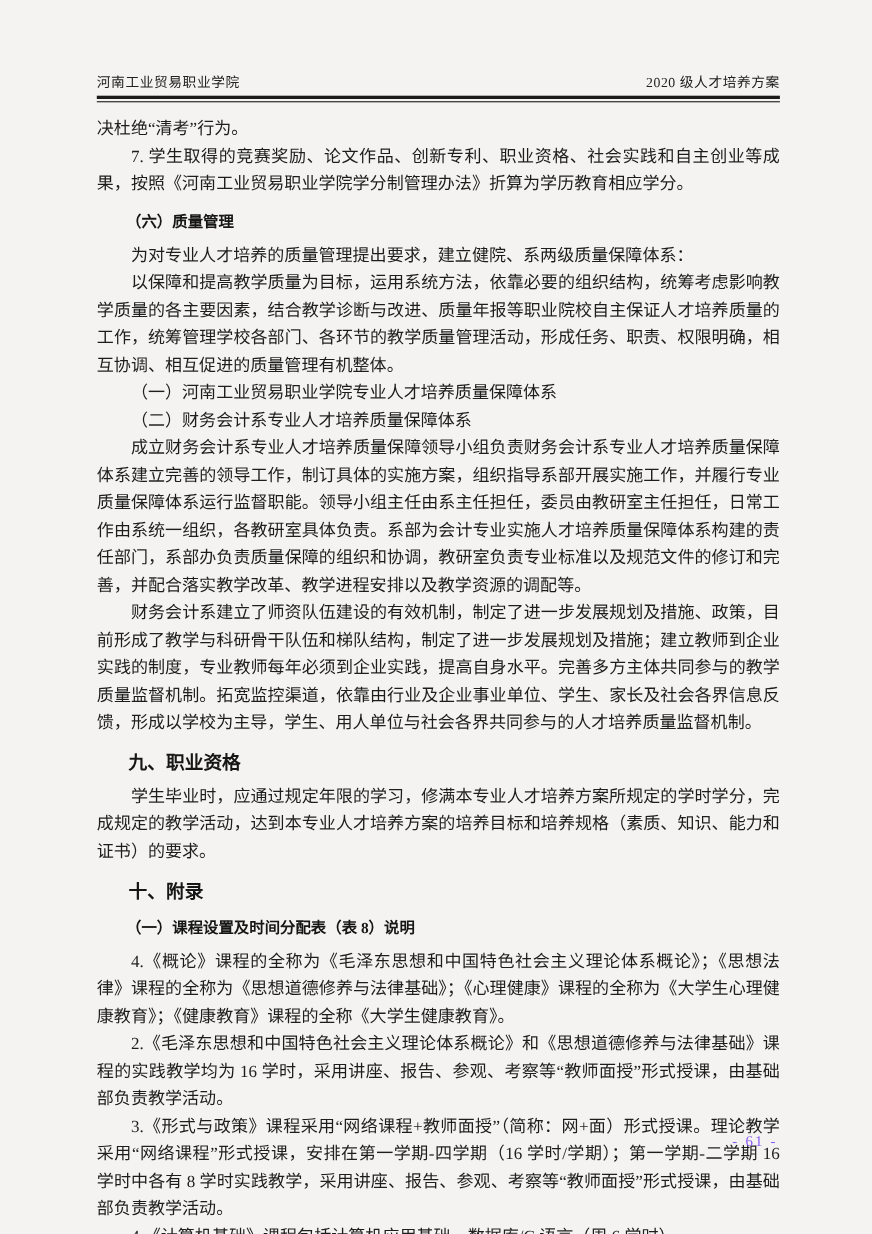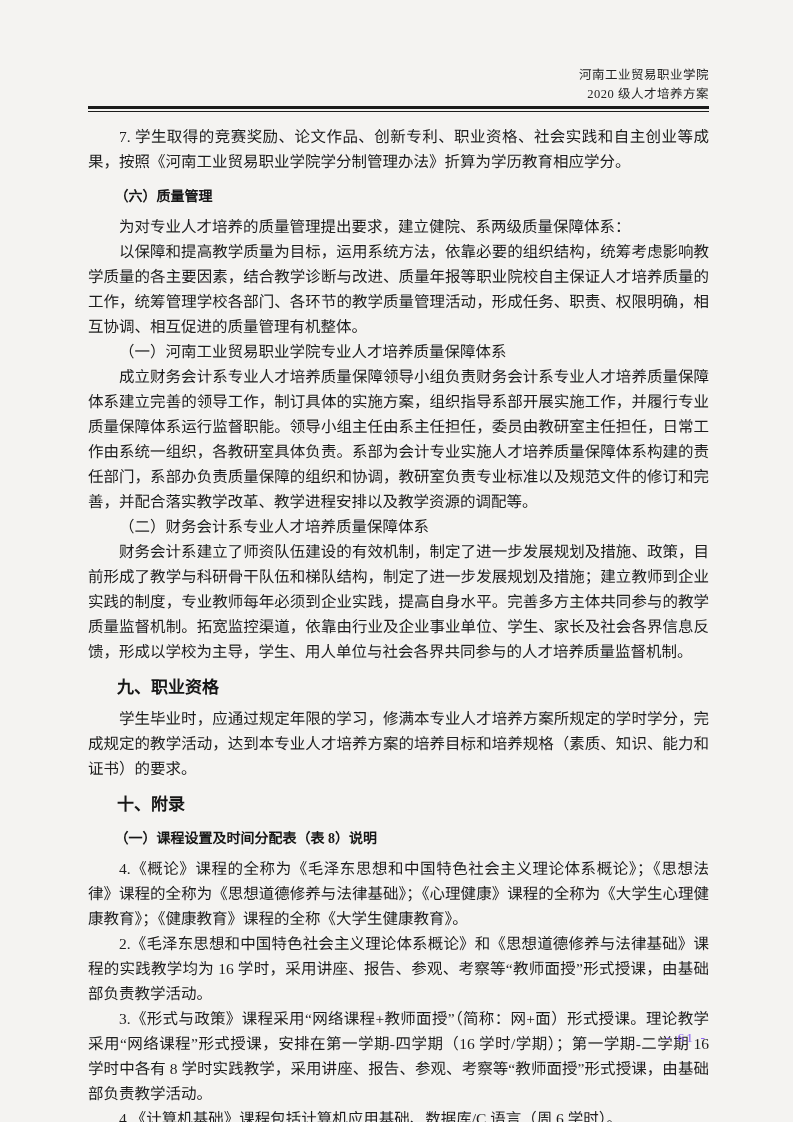--- a/index.html
+++ b/index.html
@@ -19,21 +19,20 @@
     overflow: hidden;
   }
   .header {
     display: flex;
     justify-content: space-between;
     align-items: flex-end;
     font-size: 12.5px;
     letter-spacing: 0.5px;
     padding-bottom: 4px;
     color: #222;
-    flex-direction: column;
   }
   .rule-thick {
     height: 2.5px;
     background: #1b1b1b;
   }
   .rule-thin {
     height: 1px;
     background: #1b1b1b;
     margin-top: 2px;
   }
@@ -83,28 +82,29 @@
 <div class="page">
 
   <div class="header">
     <span>河南工业贸易职业学院</span>
     <span>2020 级人才培养方案</span>
   </div>
   <div class="rule-thick"></div>
   <div class="rule-thin"></div>
 
   <div class="doc-body">
+    <p class="noindent">决杜绝“清考”行为。</p>
     <p>7. 学生取得的竞赛奖励、论文作品、创新专利、职业资格、社会实践和自主创业等成果，按照《河南工业贸易职业学院学分制管理办法》折算为学历教育相应学分。</p>
 
     <div class="h-section">（六）质量管理</div>
     <p>为对专业人才培养的质量管理提出要求，建立健院、系两级质量保障体系：</p>
     <p>以保障和提高教学质量为目标，运用系统方法，依靠必要的组织结构，统筹考虑影响教学质量的各主要因素，结合教学诊断与改进、质量年报等职业院校自主保证人才培养质量的工作，统筹管理学校各部门、各环节的教学质量管理活动，形成任务、职责、权限明确，相互协调、相互促进的质量管理有机整体。</p>
     <p>（一）河南工业贸易职业学院专业人才培养质量保障体系</p>
+    <p>（二）财务会计系专业人才培养质量保障体系</p>
     <p>成立财务会计系专业人才培养质量保障领导小组负责财务会计系专业人才培养质量保障体系建立完善的领导工作，制订具体的实施方案，组织指导系部开展实施工作，并履行专业质量保障体系运行监督职能。领导小组主任由系主任担任，委员由教研室主任担任，日常工作由系统一组织，各教研室具体负责。系部为会计专业实施人才培养质量保障体系构建的责任部门，系部办负责质量保障的组织和协调，教研室负责专业标准以及规范文件的修订和完善，并配合落实教学改革、教学进程安排以及教学资源的调配等。</p>
-    <p>（二）财务会计系专业人才培养质量保障体系</p>
     <p>财务会计系建立了师资队伍建设的有效机制，制定了进一步发展规划及措施、政策，目前形成了教学与科研骨干队伍和梯队结构，制定了进一步发展规划及措施；建立教师到企业实践的制度，专业教师每年必须到企业实践，提高自身水平。完善多方主体共同参与的教学质量监督机制。拓宽监控渠道，依靠由行业及企业事业单位、学生、家长及社会各界信息反馈，形成以学校为主导，学生、用人单位与社会各界共同参与的人才培养质量监督机制。</p>
 
     <div class="h-chapter">九、职业资格</div>
     <p>学生毕业时，应通过规定年限的学习，修满本专业人才培养方案所规定的学时学分，完成规定的教学活动，达到本专业人才培养方案的培养目标和培养规格（素质、知识、能力和证书）的要求。</p>
 
     <div class="h-chapter">十、附录</div>
     <div class="h-section">（一）课程设置及时间分配表（表 8）说明</div>
     <p>4.《概论》课程的全称为《毛泽东思想和中国特色社会主义理论体系概论》；《思想法律》课程的全称为《思想道德修养与法律基础》；《心理健康》课程的全称为《大学生心理健康教育》；《健康教育》课程的全称《大学生健康教育》。</p>
     <p>2.《毛泽东思想和中国特色社会主义理论体系概论》和《思想道德修养与法律基础》课程的实践教学均为 16 学时，采用讲座、报告、参观、考察等“教师面授”形式授课，由基础部负责教学活动。</p>
     <p>3.《形式与政策》课程采用“网络课程+教师面授”（简称：网+面）形式授课。理论教学采用“网络课程”形式授课，安排在第一学期-四学期（16 学时/学期）；第一学期-二学期 16 学时中各有 8 学时实践教学，采用讲座、报告、参观、考察等“教师面授”形式授课，由基础部负责教学活动。</p>

